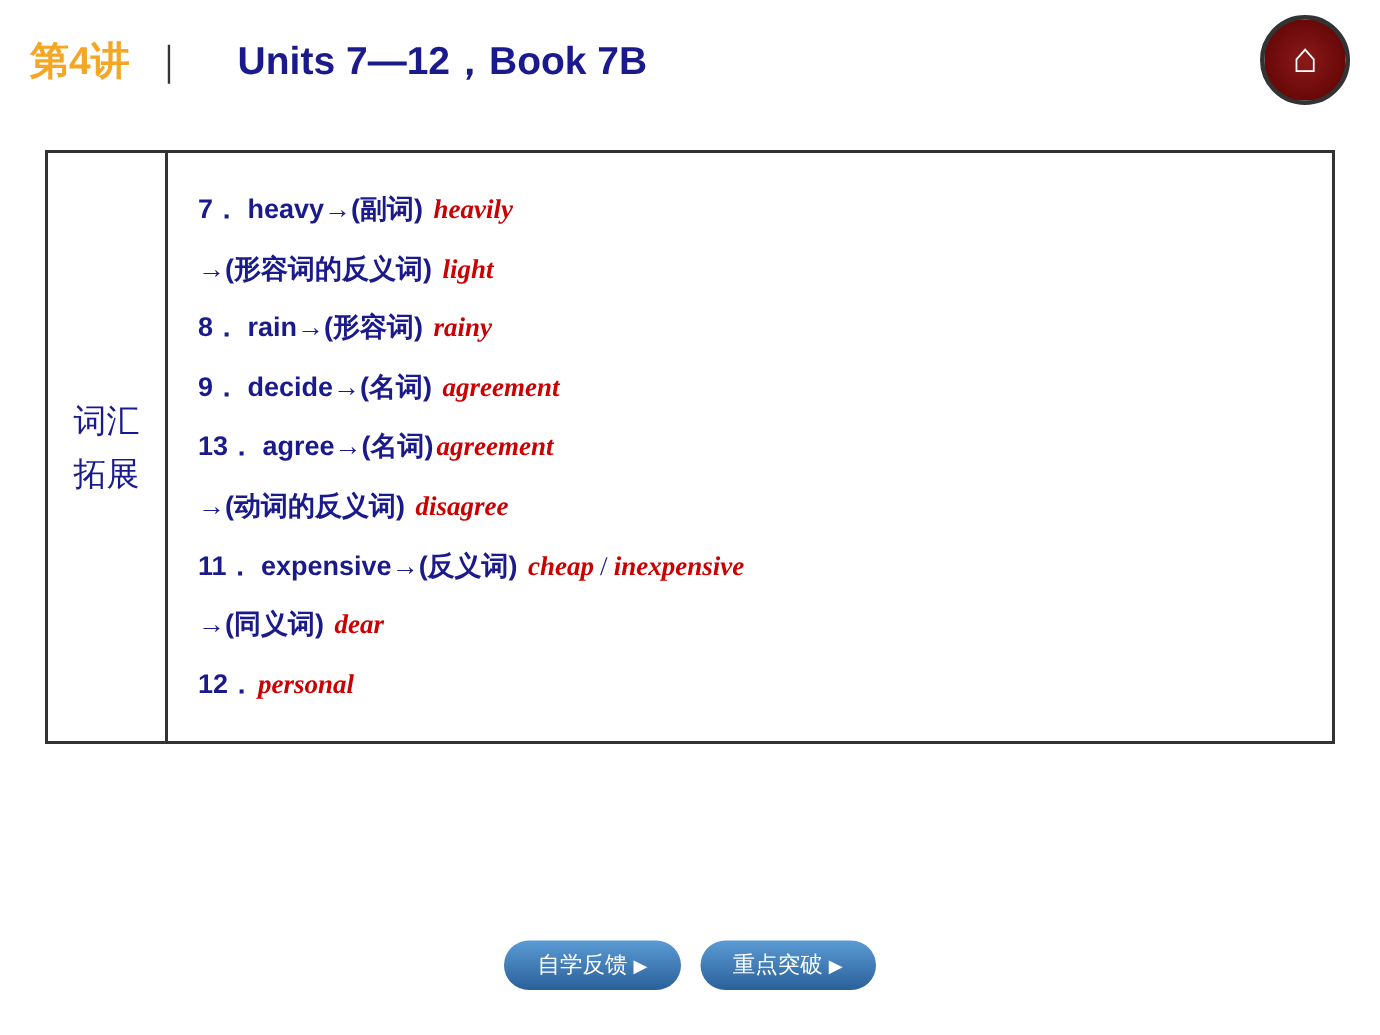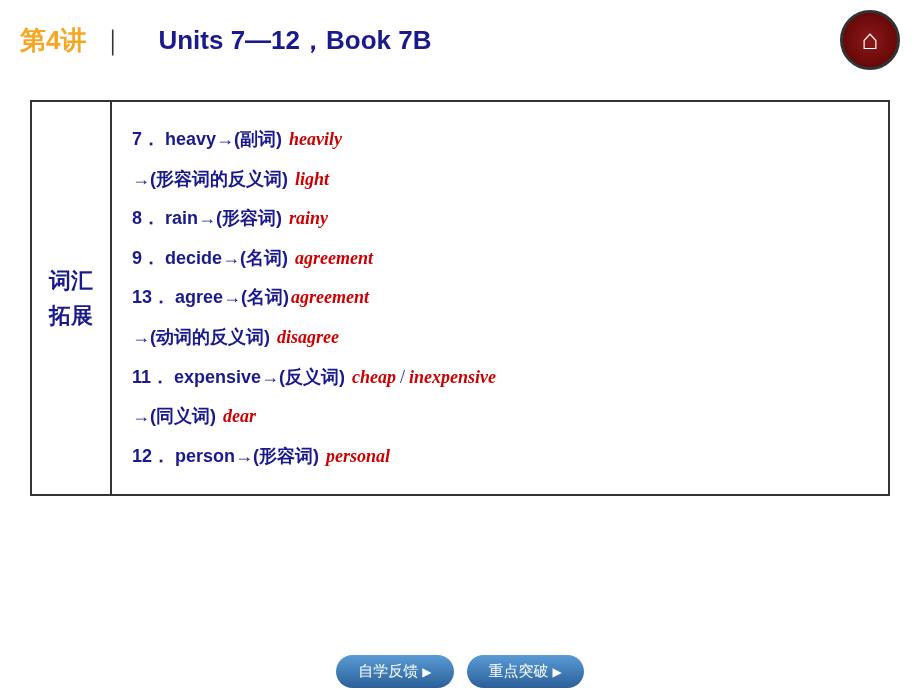--- a/index.html
+++ b/index.html
@@ -64,21 +64,21 @@
       width: 860px;
     }
     .vocab-label {
       width: 80px;
       min-width: 80px;
       border-right: 2px solid #333;
       display: flex;
       align-items: center;
       justify-content: center;
       font-size: 22px;
-      font-weight: bold;
+      font-weight: normal;
       color: #1a1a8c;
       padding: 20px 5px;
       text-align: center;
       line-height: 1.6;
       font-family: "Microsoft YaHei", "微软雅黑", sans-serif;
     }
     .vocab-content {
       padding: 18px 20px;
       flex: 1;
       font-size: 18px;
@@ -104,21 +104,21 @@
       margin-right: 2px;
     }
     .sep {
       color: #1a1a8c;
       margin: 0 2px;
     }
 
     
     .bottom-bar {
       position: absolute;
-      bottom: 2px;
+      bottom: 30px;
       left: 0;
       width: 100%;
       display: flex;
       justify-content: center;
       gap: 13px;
     }
     .nav-btn {
       background: linear-gradient(to bottom, #5b9bd5 0%, #2a6099 100%);
       color: #fff;
       border: none;
@@ -193,21 +193,20 @@
         <span class="sep">/</span>
         <span class="answer">inexpensive</span>
       </p>
       <p>
         <span class="black-text">→(同义词)&nbsp;</span>
         <span class="answer">dear</span>
       </p>
 
       <p>
         <span class="black-text">12．</span>
-        <span class="black-text">&nbsp;person→(形容词)&nbsp;</span>
         <span class="answer">personal</span>
       </p>
 
     </div>
   </div>
 </div>
 
 <div class="bottom-bar">
   <button class="nav-btn">
     <span>自学反馈</span>

